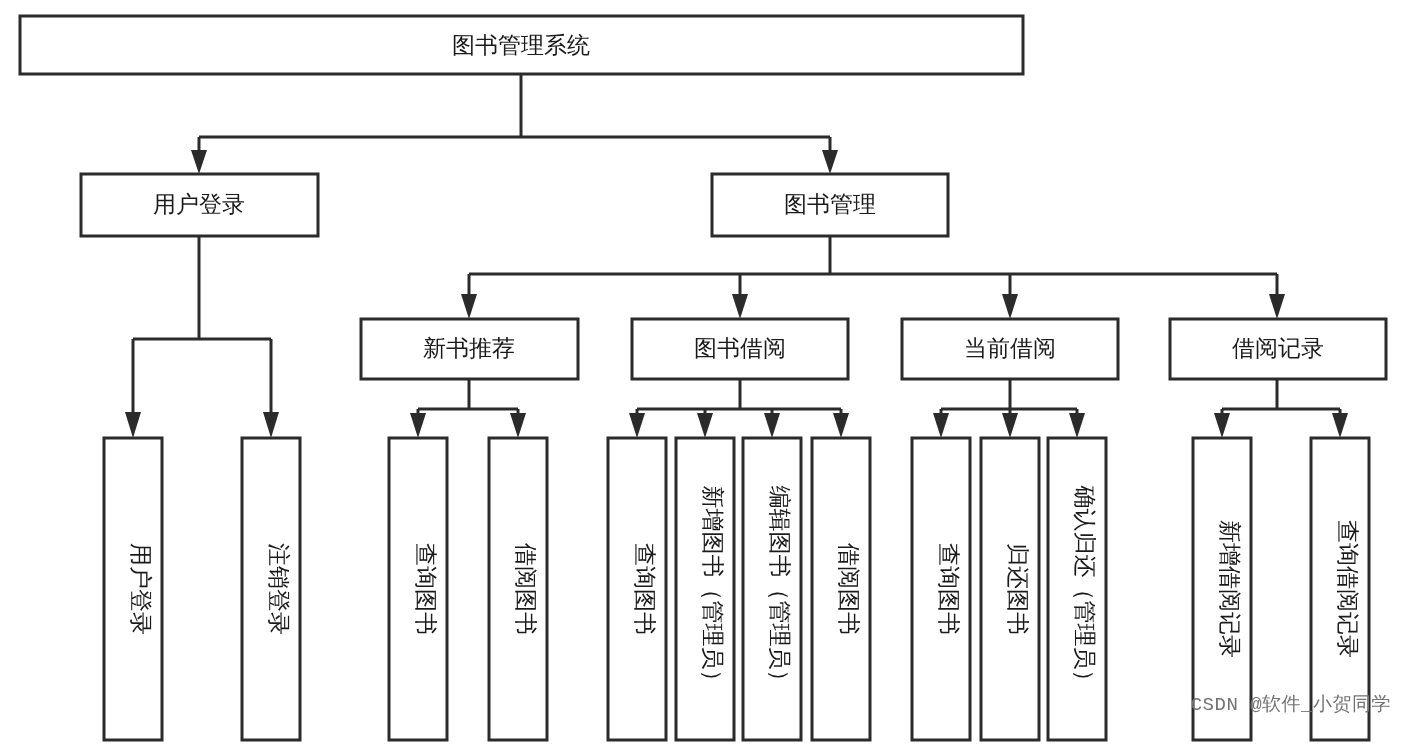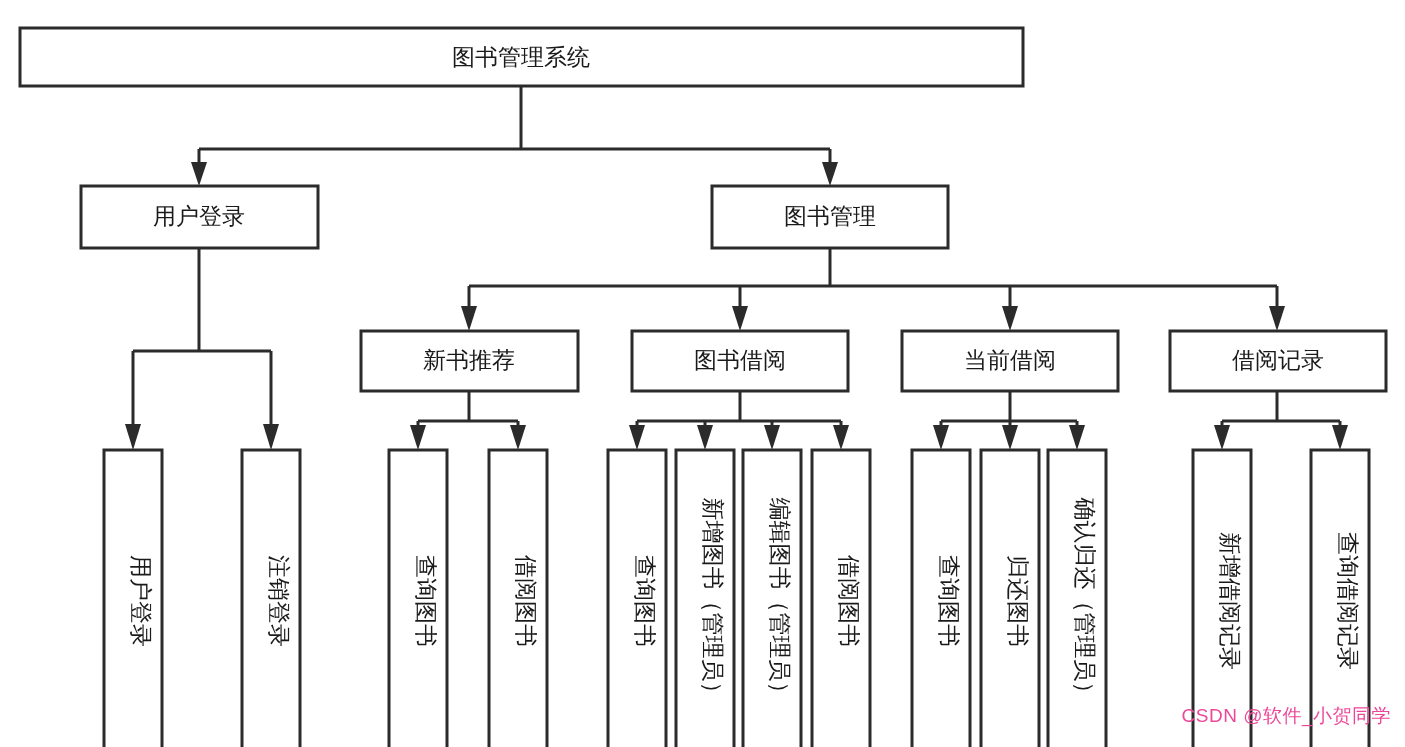--- a/index.html
+++ b/index.html
@@ -10,21 +10,21 @@
   body {
     width: 1405px;
     height: 747px;
     font-family: "Liberation Sans", "DejaVu Sans", sans-serif;
     overflow: hidden;
     position: relative;
   }
   #diagram-root {
     position: absolute;
     left: 0;
-    top: 16px;
+    top: 4px;
     width: 1405px;
     height: 719px;
   }
   svg.flow {
     display: block;
     width: 1405px;
     height: 747px;
   }
   .node-rect {
     fill: #ffffff;
@@ -50,23 +50,23 @@
     fill: none;
   }
   .arrow-head {
     fill: #2b2b2b;
     stroke: none;
   }
   .watermark {
     position: absolute;
     right: 14px;
     bottom: 6px;
-    font-family: Liberation Sans, sans-serif;
+    font-family: Liberation Mono, monospace;
     font-size: 19px;
-    color: #ec4899;
+    color: #737373;
     letter-spacing: 0.5px;
     white-space: nowrap;
     pointer-events: none;
   }
 </style>
 </head>
 <body>
 
 <div id="diagram-root">
   <svg class="flow" viewBox="0 0 1405 747" xmlns="http://www.w3.org/2000/svg">

